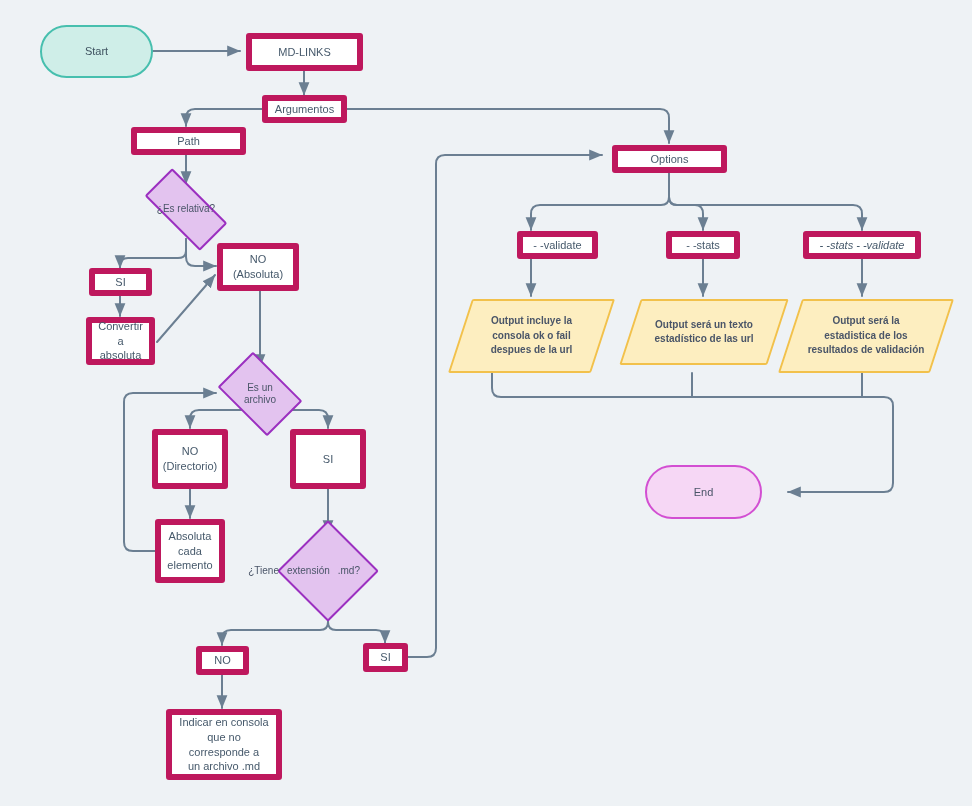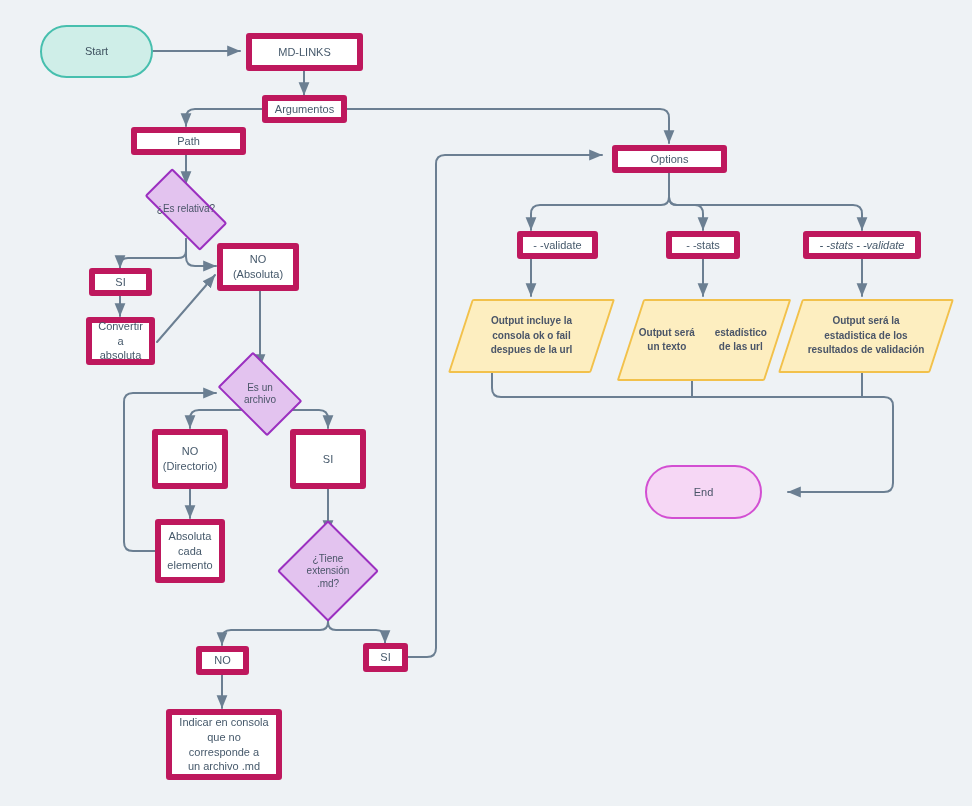--- a/index.html
+++ b/index.html
@@ -226,21 +226,21 @@
   <div class="node rect" style="left:155px; top:519px; width:70px; height:64px; flex-direction:column;">
     <span class="label">Absoluta</span>
     <span class="label">cada</span>
     <span class="label">elemento</span>
   </div>
 
   <div class="node rect" style="left:290px; top:429px; width:76px; height:60px;">
     <span class="label">SI</span>
   </div>
 
-  <div class="node diamond" style="left:292px; top:533px; width:72px; height:77px; flex-direction:column;">
+  <div class="node diamond" style="left:292px; top:533px; width:72px; height:77px; justify-content:flex-end;">
     <span class="dshape" style="width:72px;height:72px;top:2px;"></span>
     <span class="label">¿Tiene</span>
     <span class="label">extensión</span>
     <span class="label">.md?</span>
   </div>
 
   <div class="node rect" style="left:196px; top:646px; width:53px; height:29px;">
     <span class="label">NO</span>
   </div>
 
@@ -270,21 +270,21 @@
     <span class="label">- -stats - -validate</span>
   </div>
 
   <div class="node para" style="left:460px; top:299px; width:143px; height:74px; flex-direction:column;">
     <span class="pshape"></span>
     <span class="label">Output incluye la</span>
     <span class="label">consola ok o fail</span>
     <span class="label">despues de la url</span>
   </div>
 
-  <div class="node para" style="left:630px; top:299px; width:148px; height:82px; flex-direction:row;">
+  <div class="node para" style="left:630px; top:299px; width:148px; height:66px; flex-direction:column;">
     <span class="pshape"></span>
     <span class="label">Output será un texto</span>
     <span class="label">estadístico de las url</span>
   </div>
 
   <div class="node para" style="left:790px; top:299px; width:152px; height:74px; flex-direction:column;">
     <span class="pshape"></span>
     <span class="label">Output será la</span>
     <span class="label">estadistica de los</span>
     <span class="label">resultados de validación</span>

